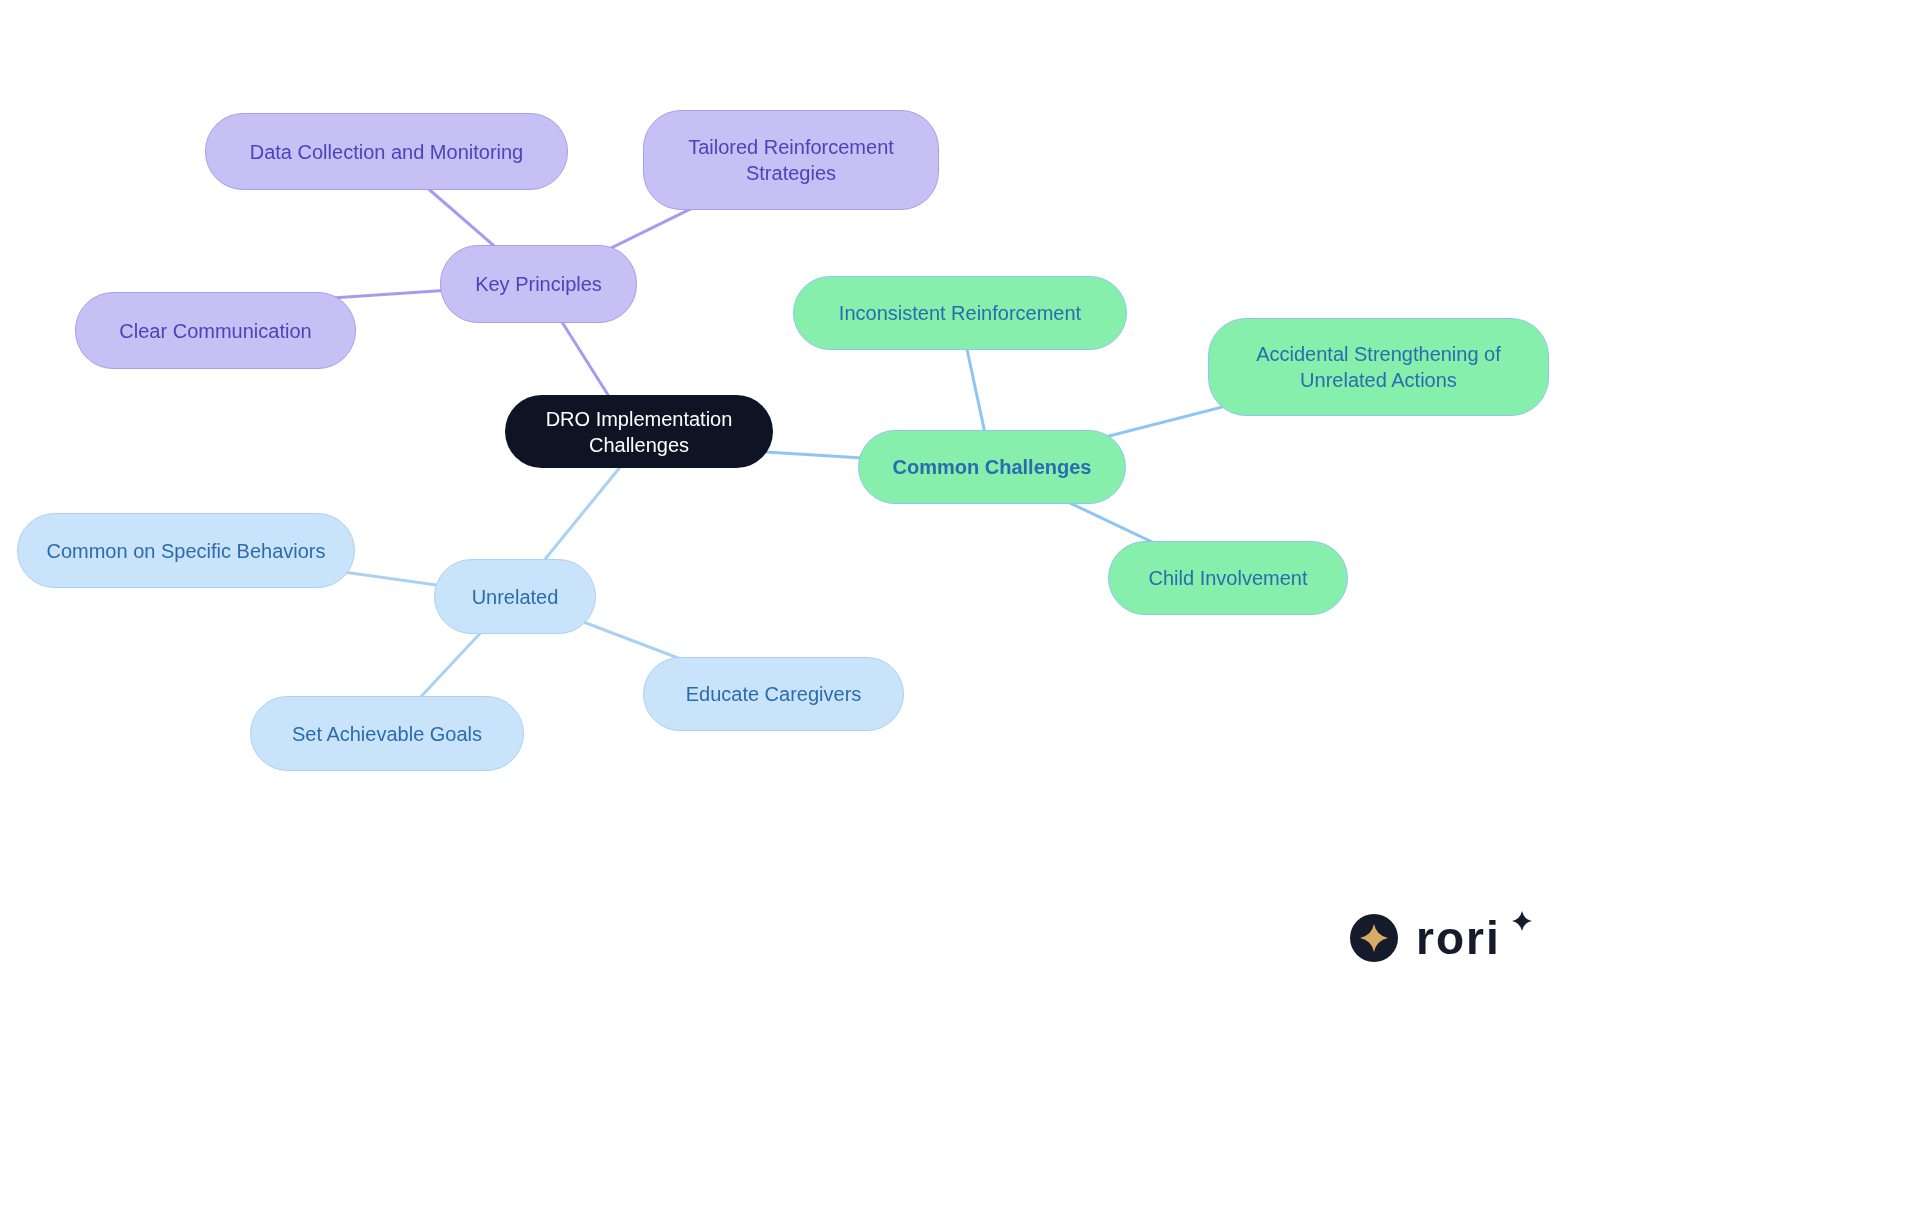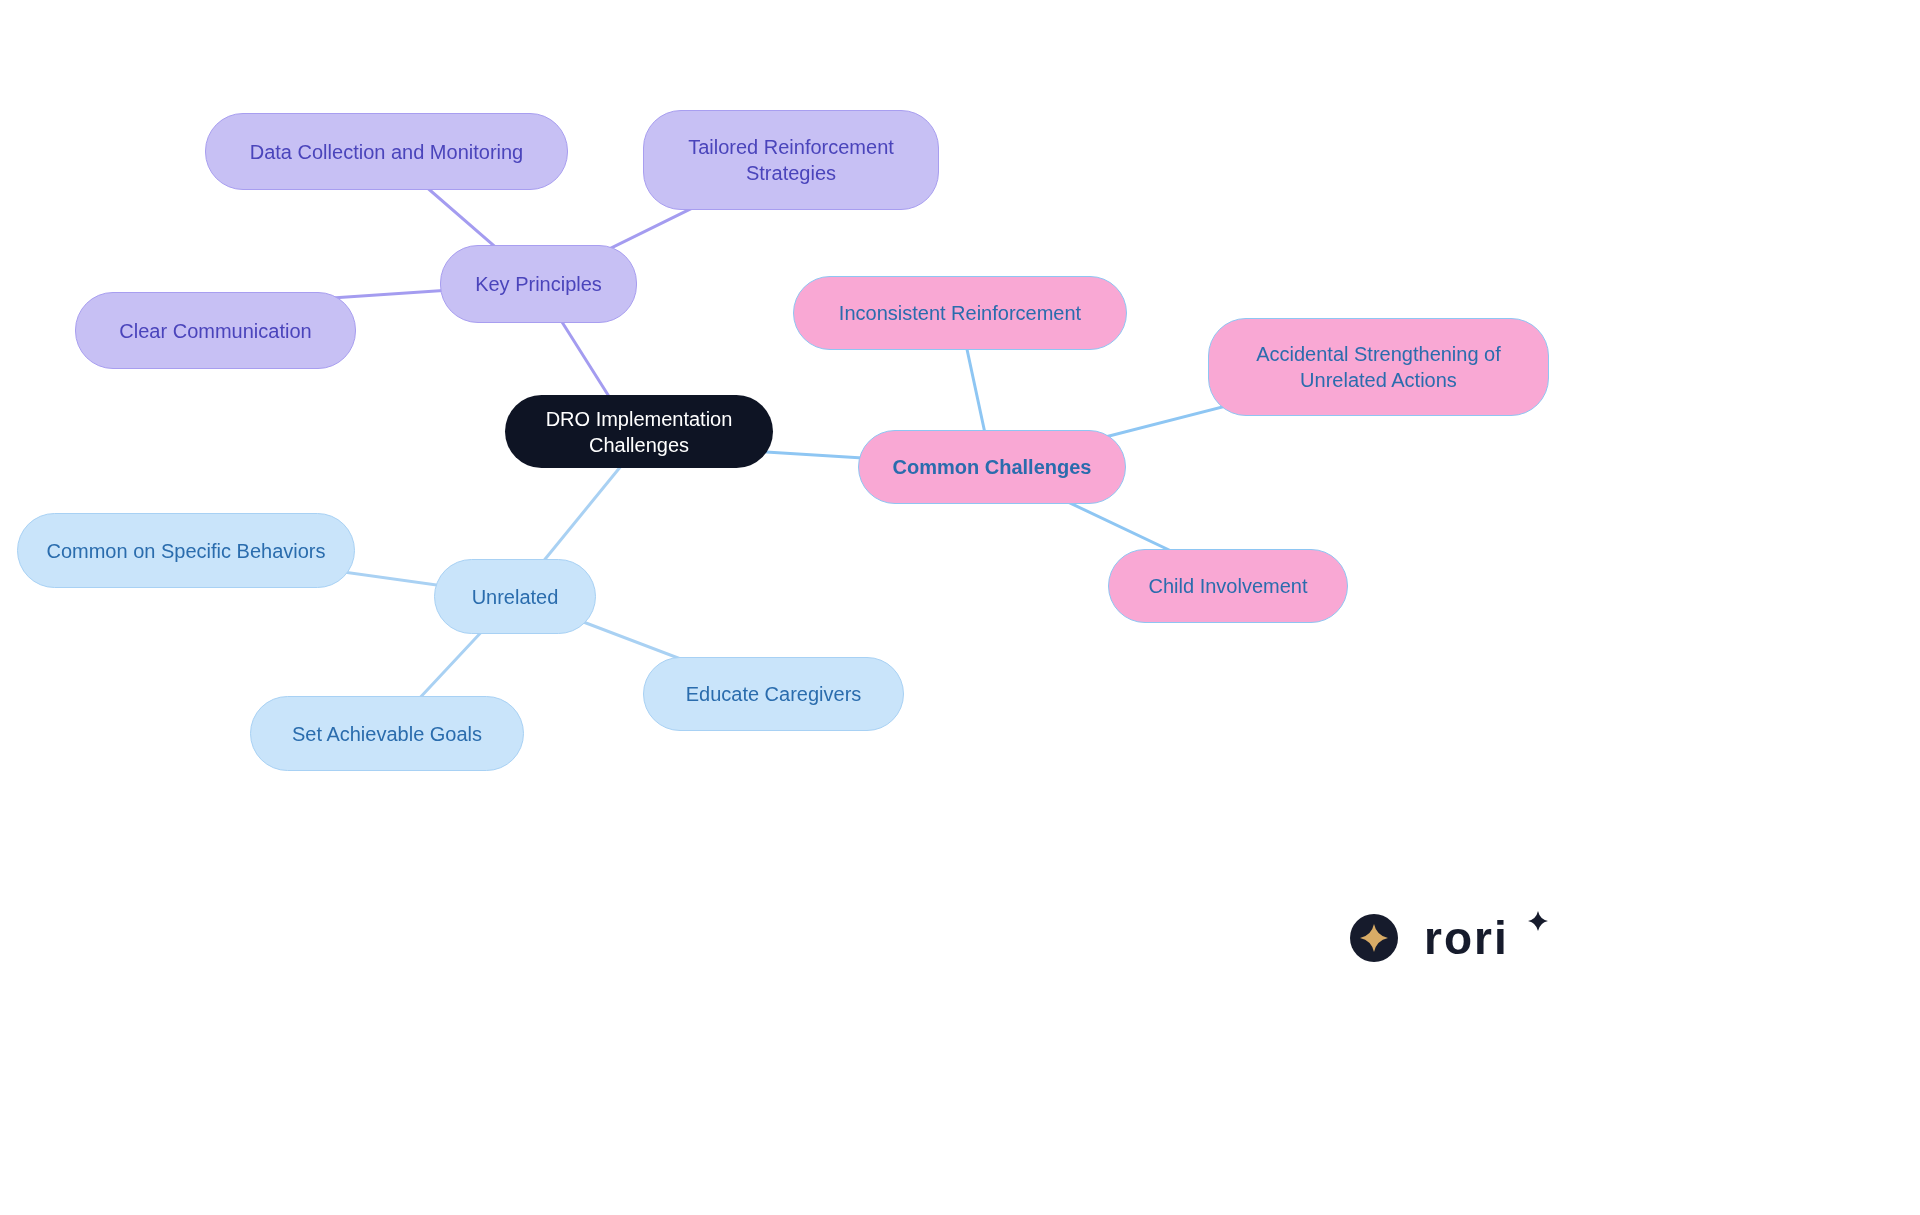--- a/index.html
+++ b/index.html
@@ -40,36 +40,36 @@
     color: #ffffff;
     border: none;
     font-size: 20px;
   }
   .node.purple {
     background: #c7c0f4;
     border: 1.5px solid #a89ef0;
     color: #4a44bb;
   }
   .node.blue {
-    background: #f9a8d4;
+    background: #86efac;
     border: 1.5px solid #8ec6f3;
     color: #2a6cad;
   }
   .node.lightblue {
     background: #c9e4fa;
     border: 1.5px solid #a8d1f4;
     color: #2a6cad;
   }
   .logo {
     position: absolute;
     left: 1348px;
     top: 912px;
     display: flex;
     align-items: center;
-    gap: 24px;
+    gap: 16px;
     z-index: 3;
   }
   .logo-text {
     font-size: 46px;
     font-weight: 800;
     letter-spacing: 2px;
     color: #161b2c;
     line-height: 1;
   }
   .logo-sparkle-small {
@@ -120,21 +120,21 @@
 
   <div class="node blue" style="left:858px; top:430px; width:268px; height:74px;font-weight:bold;">
     <span>Common Challenges</span>
   </div>
   <div class="node blue" style="left:793px; top:276px; width:334px; height:74px;">
     <span>Inconsistent Reinforcement</span>
   </div>
   <div class="node blue" style="left:1208px; top:318px; width:341px; height:98px;">
     <span>Accidental Strengthening of Unrelated Actions</span>
   </div>
-  <div class="node blue" style="left:1108px; top:541px; width:240px; height:74px;margin-top:8px;">
+  <div class="node blue" style="left:1108px; top:541px; width:240px; height:74px;">
     <span>Child Involvement</span>
   </div>
 
   <div class="node lightblue" style="left:434px; top:559px; width:162px; height:75px;">
     <span>Unrelated</span>
   </div>
   <div class="node lightblue" style="left:17px; top:513px; width:338px; height:75px;">
     <span>Common on Specific Behaviors</span>
   </div>
   <div class="node lightblue" style="left:250px; top:696px; width:274px; height:75px;">

